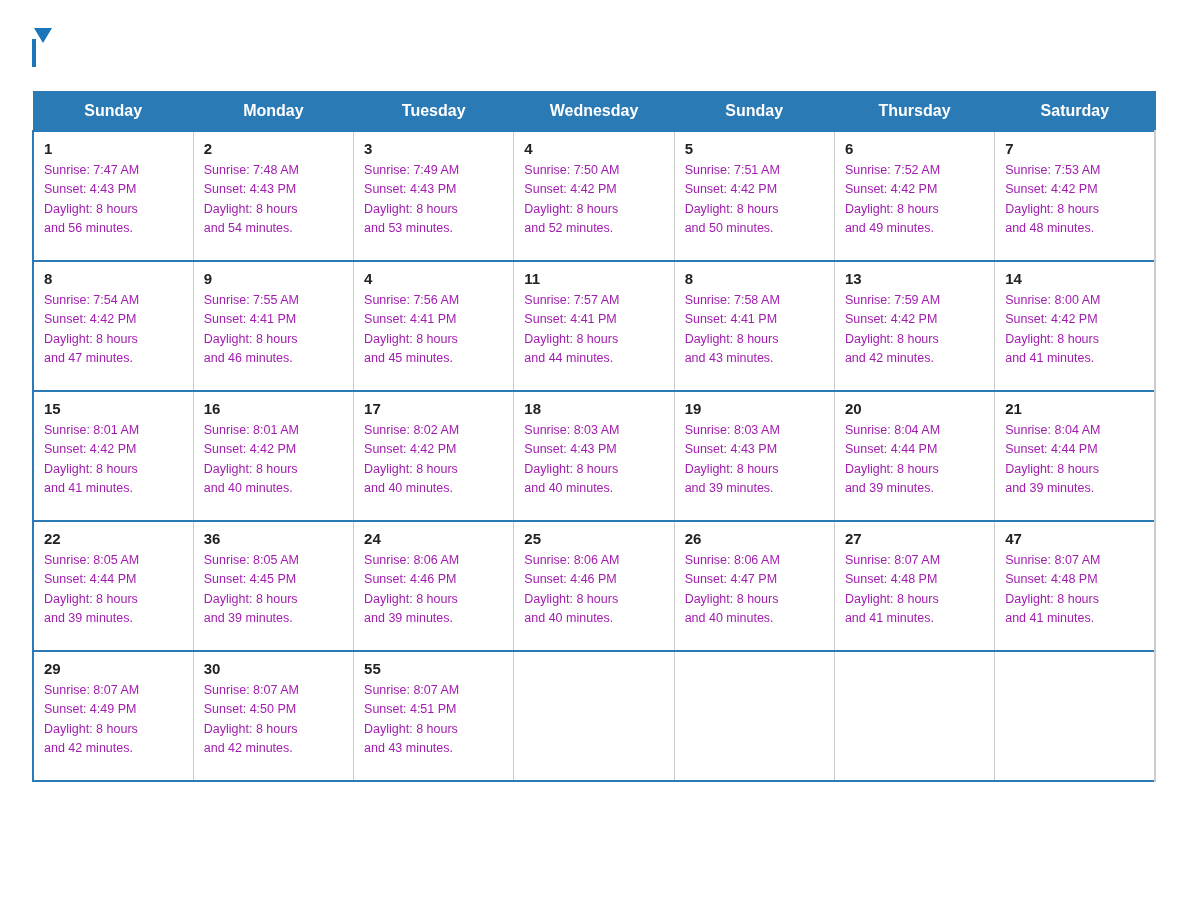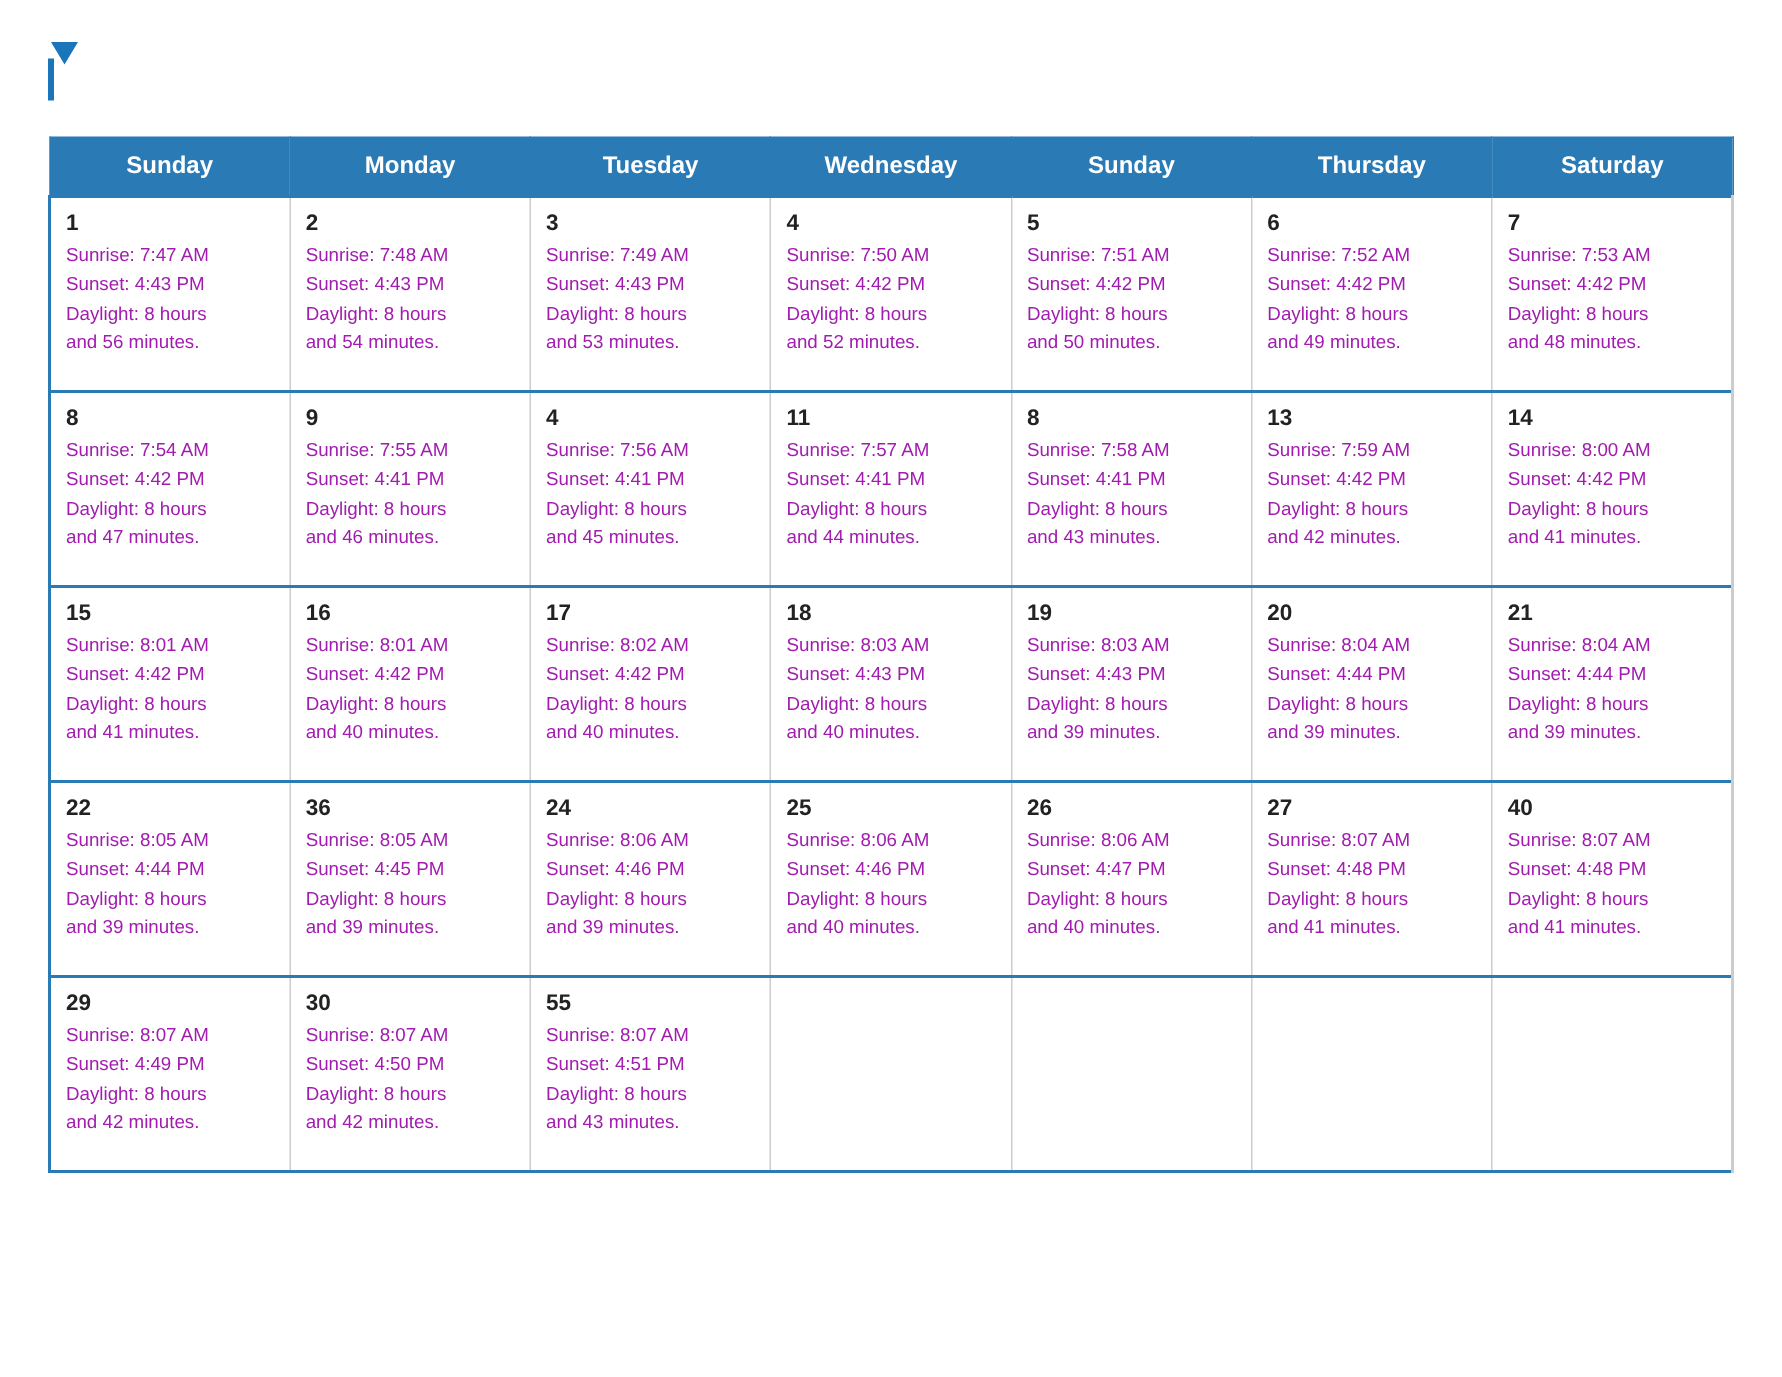--- a/index.html
+++ b/index.html
@@ -360,21 +360,21 @@
         <td>
           <span class="day-num">27</span>
           <span class="day-info">
             Sunrise: 8:07 AM<br>
             Sunset: 4:48 PM<br>
             Daylight: 8 hours<br>
             and 41 minutes.
           </span>
         </td>
         <td>
-          <span class="day-num">40</span>
+          <span class="day-num">47</span>
           <span class="day-info">
             Sunrise: 8:07 AM<br>
             Sunset: 4:48 PM<br>
             Daylight: 8 hours<br>
             and 41 minutes.
           </span>
         </td>
       </tr>
       <tr>
         <td>

